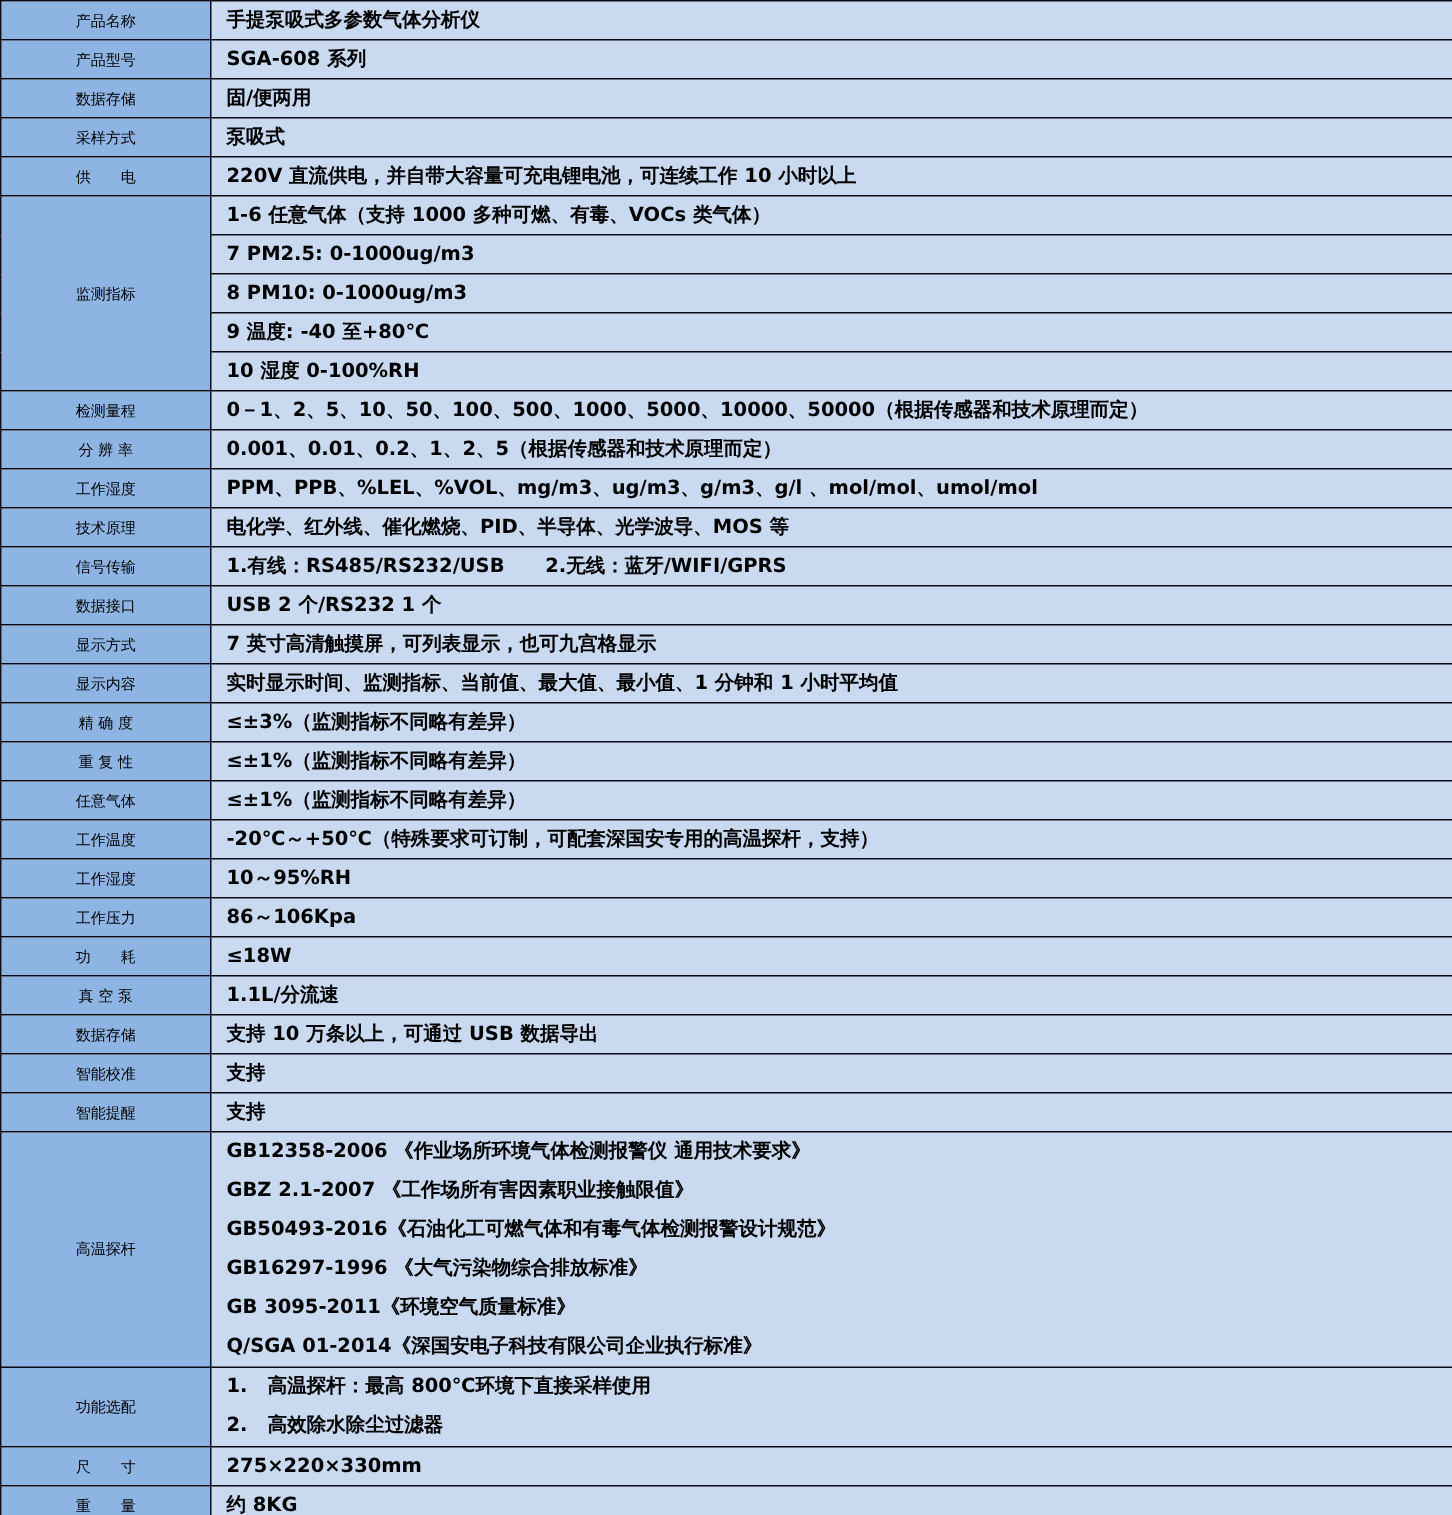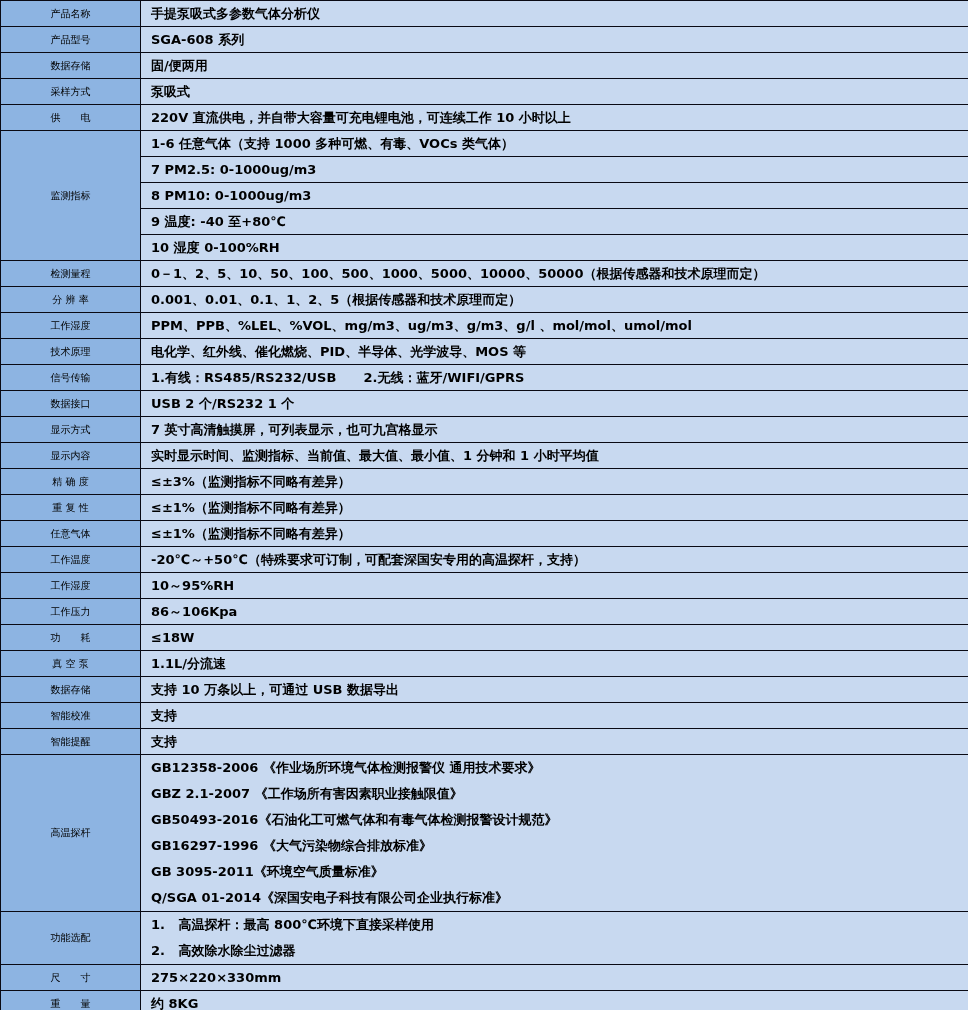--- a/index.html
+++ b/index.html
@@ -101,21 +101,21 @@
         </tr>
         <tr>
           <td class="value">10 湿度 0-100%RH</td>
         </tr>
         <tr>
           <td class="label">检测量程</td>
           <td class="value">0－1、2、5、10、50、100、500、1000、5000、10000、50000（根据传感器和技术原理而定）</td>
         </tr>
         <tr>
           <td class="label">分 辨 率</td>
-          <td class="value">0.001、0.01、0.1、1、2、5（根据传感器和技术原理而定）</td>
+          <td class="value">0.001、0.01、0.2、1、2、5（根据传感器和技术原理而定）</td>
         </tr>
         <tr>
           <td class="label">工作湿度</td>
           <td class="value">PPM、PPB、%LEL、%VOL、mg/m3、ug/m3、g/m3、g/l 、mol/mol、umol/mol</td>
         </tr>
         <tr>
           <td class="label">技术原理</td>
           <td class="value">电化学、红外线、催化燃烧、PID、半导体、光学波导、MOS 等</td>
         </tr>
         <tr>

